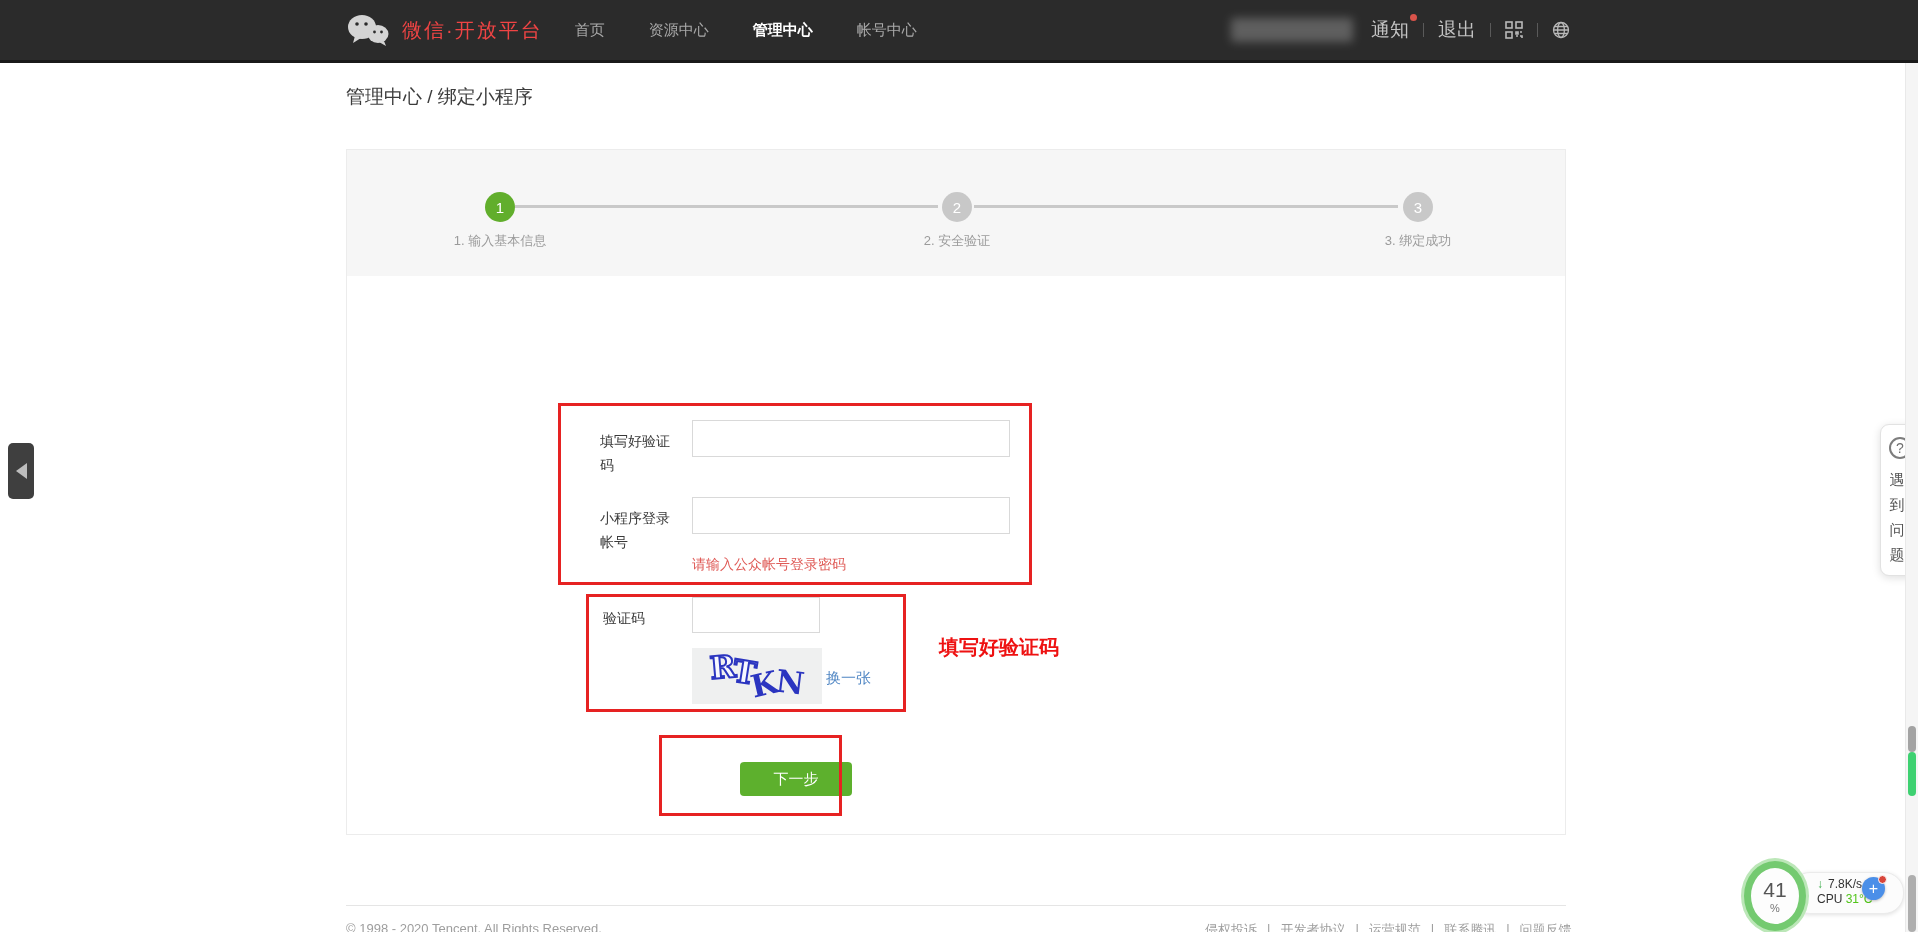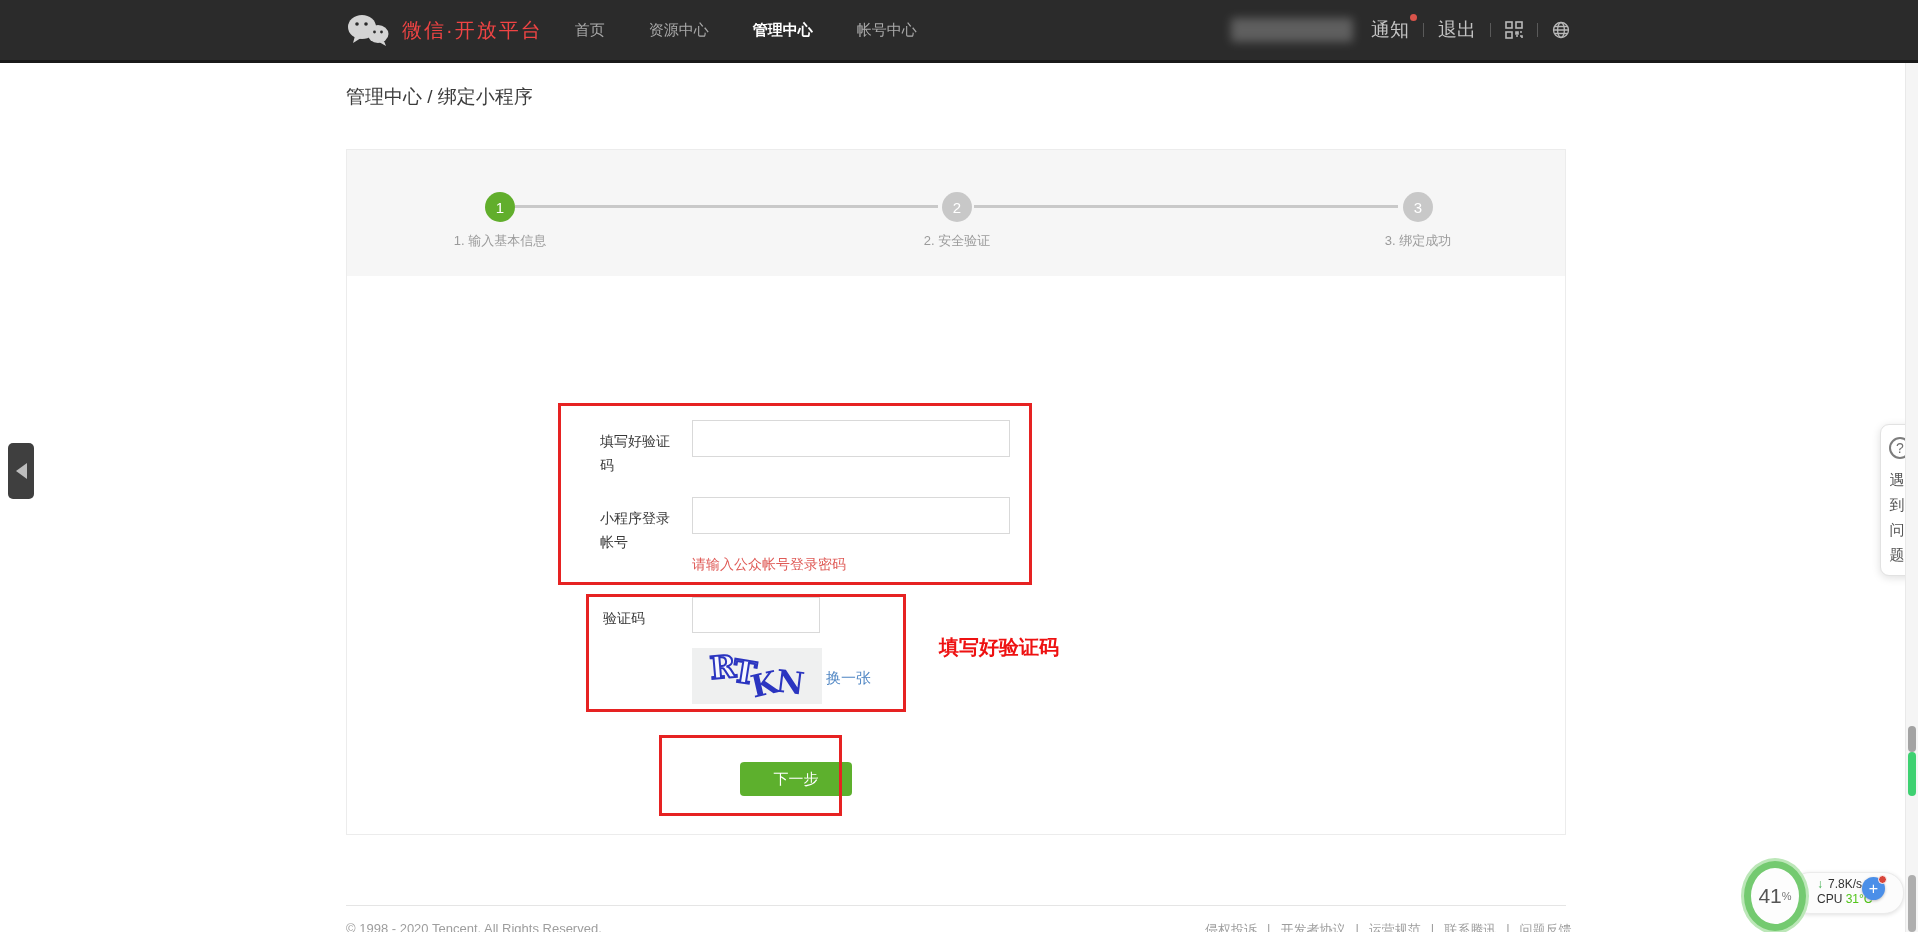--- a/index.html
+++ b/index.html
@@ -78,21 +78,21 @@
             font-size:14px; display:flex; align-items:center; justify-content:center; margin-bottom:8px; }
   .help-txt { width:16px; font-size:15px; color:#555; line-height:25px; word-break:break-all; text-align:center; }
 
   
   .monitor { position:absolute; left:1744px; top:861px; }
   .mon-pill { position:absolute; left:46px; top:11px; width:114px; height:42px; background:#fcfcfc;
               border:1px solid #ebebeb; border-radius:20px; box-shadow:0 1px 4px rgba(0,0,0,.12);
               padding:4px 0 0 26px; font-size:12px; color:#333; }
   .mon-ring { position:absolute; left:0; top:0; width:62px; height:70px; border-radius:50%;
               background:#fdfdfd; border:7px solid #74ca70; box-shadow:0 0 0 3px #bce7b8;
-              display:flex; align-items:center; justify-content:center; }
+              display:flex; align-items:center; justify-content:center;flex-direction:column; }
   .mon-ring .pct { font-size:21px; color:#555; }
   .mon-ring .unit { font-size:11px; color:#777; }
   .mon-row1 { display:flex; align-items:center; gap:5px; }
   .mon-arrow { color:#3fae4e; font-size:12px; }
   .mon-cpu { margin-top:1px; }
   .mon-temp { color:#52c41a; }
   .mon-plus { position:absolute; left:118px; top:16px; width:23px; height:23px; border-radius:50%;
               background:#4b8fe8; color:#fff; font-size:16px; display:flex; align-items:center;
               justify-content:center; cursor:pointer; box-shadow:0 1px 3px rgba(0,0,0,.25); }
   .mon-plus .dot { position:absolute; right:-2px; top:-2px; width:9px; height:9px; border-radius:50%;

